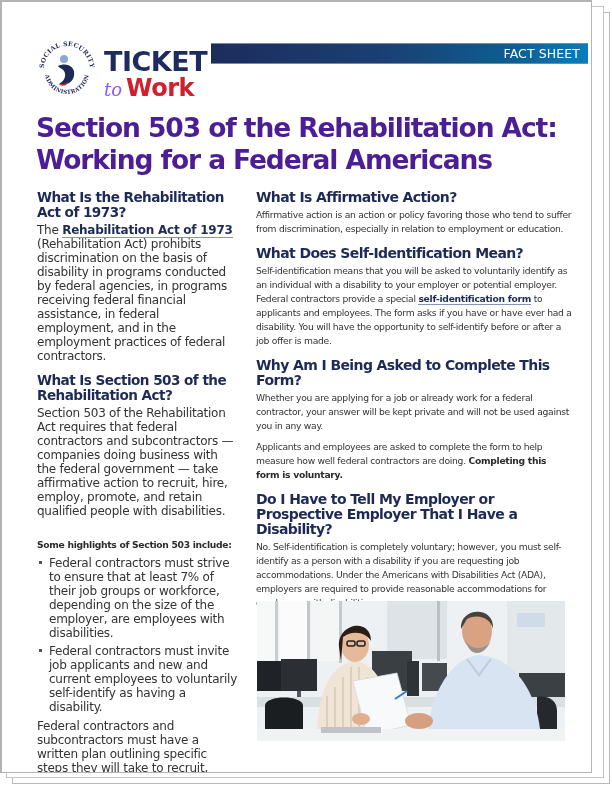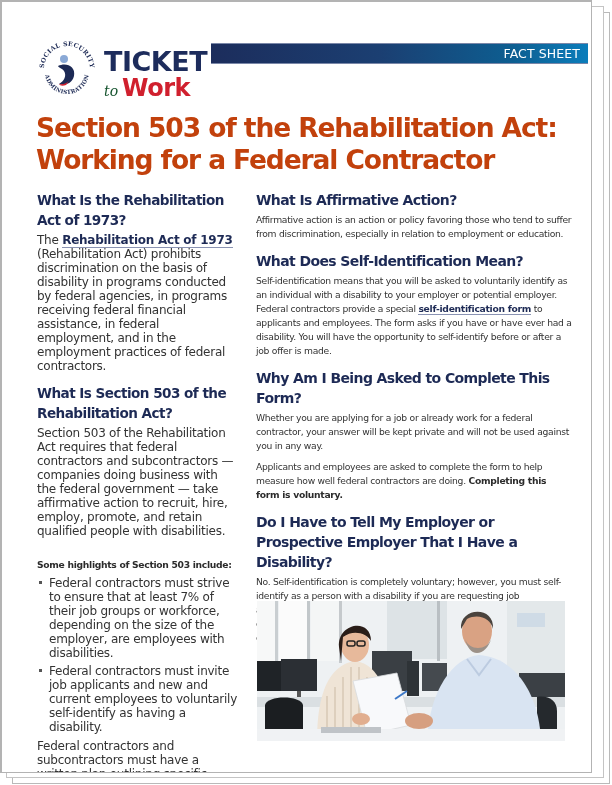--- a/index.html
+++ b/index.html
@@ -9,35 +9,35 @@
   .back-sheet-1 { position: absolute; left: 12px; top: 12px; width: 598px; height: 772px; border: 1px solid #b9b9b9; background: #fff; }
   .back-sheet-2 { position: absolute; left: 6px; top: 6px; width: 598px; height: 772px; border: 1px solid #c4c4c4; background: #fff; }
   .page { position: absolute; left: 0; top: 0; width: 592px; height: 773px; border: 1px solid #b3b3b3; border-left-width: 2px; border-top-width: 2px; background: #fff; overflow: hidden; }
 
   
   .logo { position: absolute; left: 34px; top: 36px; width: 72px; height: 56px; }
   .logo svg { width: 62px; height: 62px; }
   .brand { position: absolute; left: 102px; top: 46px; }
   .brand-ticket { font-family: "DejaVu Sans", sans-serif; font-weight: bold; color: #1d2c5c; font-size: 27px; letter-spacing: -0.5px; line-height: 28px; }
   .brand-line2 { display: flex; align-items: baseline; margin-top: -2px; }
-  .brand-to { font-family: "DejaVu Serif", serif; font-style: italic; color: #14532d; font-size: 14px; margin-right: 4px; }
+  .brand-to { font-family: "DejaVu Serif", serif; font-style: italic; color: #8b5cf6; font-size: 18px; margin-right: 4px; }
   .brand-work { font-family: "DejaVu Sans", sans-serif; font-weight: bold; color: #d0202e; font-size: 24px; letter-spacing: -0.5px; }
 
   .fact-bar { position: absolute; left: 209px; top: 41px; width: 377px; height: 21px;
     background: linear-gradient(90deg, #1c2d5c 0%, #1b3f72 45%, #0d5e91 80%, #0b7dbb 100%);
     border-top: 1px solid #7a87a8; border-bottom: 1px solid #7a87a8; padding-left: 38px; }
   .fact-label { position: absolute; right: 8px; top: 2px; color: #ffffff; font-size: 12.5px; font-family: "DejaVu Sans", sans-serif; letter-spacing: 0.1px; }
 
-  .title { position: absolute; left: 34px; top: 110px; width: 540px; font-family: "DejaVu Sans", sans-serif; font-weight: bold; color: #c2410c; font-size: 26.5px; line-height: 32px; letter-spacing: -1.1px; }
+  .title { position: absolute; left: 34px; top: 110px; width: 540px; font-family: "DejaVu Sans", sans-serif; font-weight: bold; color: #4c1d95; font-size: 26.5px; line-height: 32px; letter-spacing: -1.1px; }
 
   
   .col-left { position: absolute; left: 35px; top: 188px; width: 200px; }
   .col-right { position: absolute; left: 254px; top: 188px; width: 316px; }
 
-  h2 { font-family: "DejaVu Sans", sans-serif; font-weight: bold; color: #1d2a55; font-size: 13.6px; line-height: 20px; letter-spacing: -0.55px; margin-bottom: 3px; }
+  h2 { font-family: "DejaVu Sans", sans-serif; font-weight: bold; color: #1d2a55; font-size: 13.6px; line-height: 15px; letter-spacing: -0.55px; margin-bottom: 3px; }
   .col-right h2 { font-size: 14px; letter-spacing: -0.6px; }
   p, li { font-size: 12px; line-height: 14px; letter-spacing: -0.25px; color: #333; }
   .col-right p { font-size: 9.2px; letter-spacing: -0.28px; }
   .sec { margin-bottom: 10px; }
   p + p { margin-top: 7px; }
 
   a.link { color: #1d2a55; font-weight: bold; text-decoration: none; border-bottom: 1px solid #8a93b3; }
   b.strong { font-weight: bold; color: #2b2b2b; }
 
   .highlights-title { font-weight: bold; font-size: 9.2px; line-height: 14px; margin-top: 20px; margin-bottom: 4px; color: #2b2b2b; letter-spacing: -0.3px; }
@@ -82,21 +82,21 @@
       <span class="brand-work">Work</span>
     </div>
   </div>
 
   <div class="fact-bar">
     <span class="fact-label">FACT SHEET</span>
   </div>
 
   <h1 class="title">
     <span>Section 503 of the Rehabilitation Act:</span><br>
-    <span>Working for a Federal Contractor</span>
+    <span>Working for a Federal Americans</span>
   </h1>
 
   <div class="col-left">
     <div class="sec">
       <h2>What Is the Rehabilitation Act of 1973?</h2>
       <p><span>The </span><a class="link">Rehabilitation Act of 1973</a><span> (Rehabilitation Act) prohibits discrimination on the basis of disability in programs conducted by federal agencies, in programs receiving federal financial assistance, in federal employment, and in the employment practices of federal contractors.</span></p>
     </div>
 
     <div class="sec">
       <h2>What Is Section 503 of the Rehabilitation Act?</h2>

